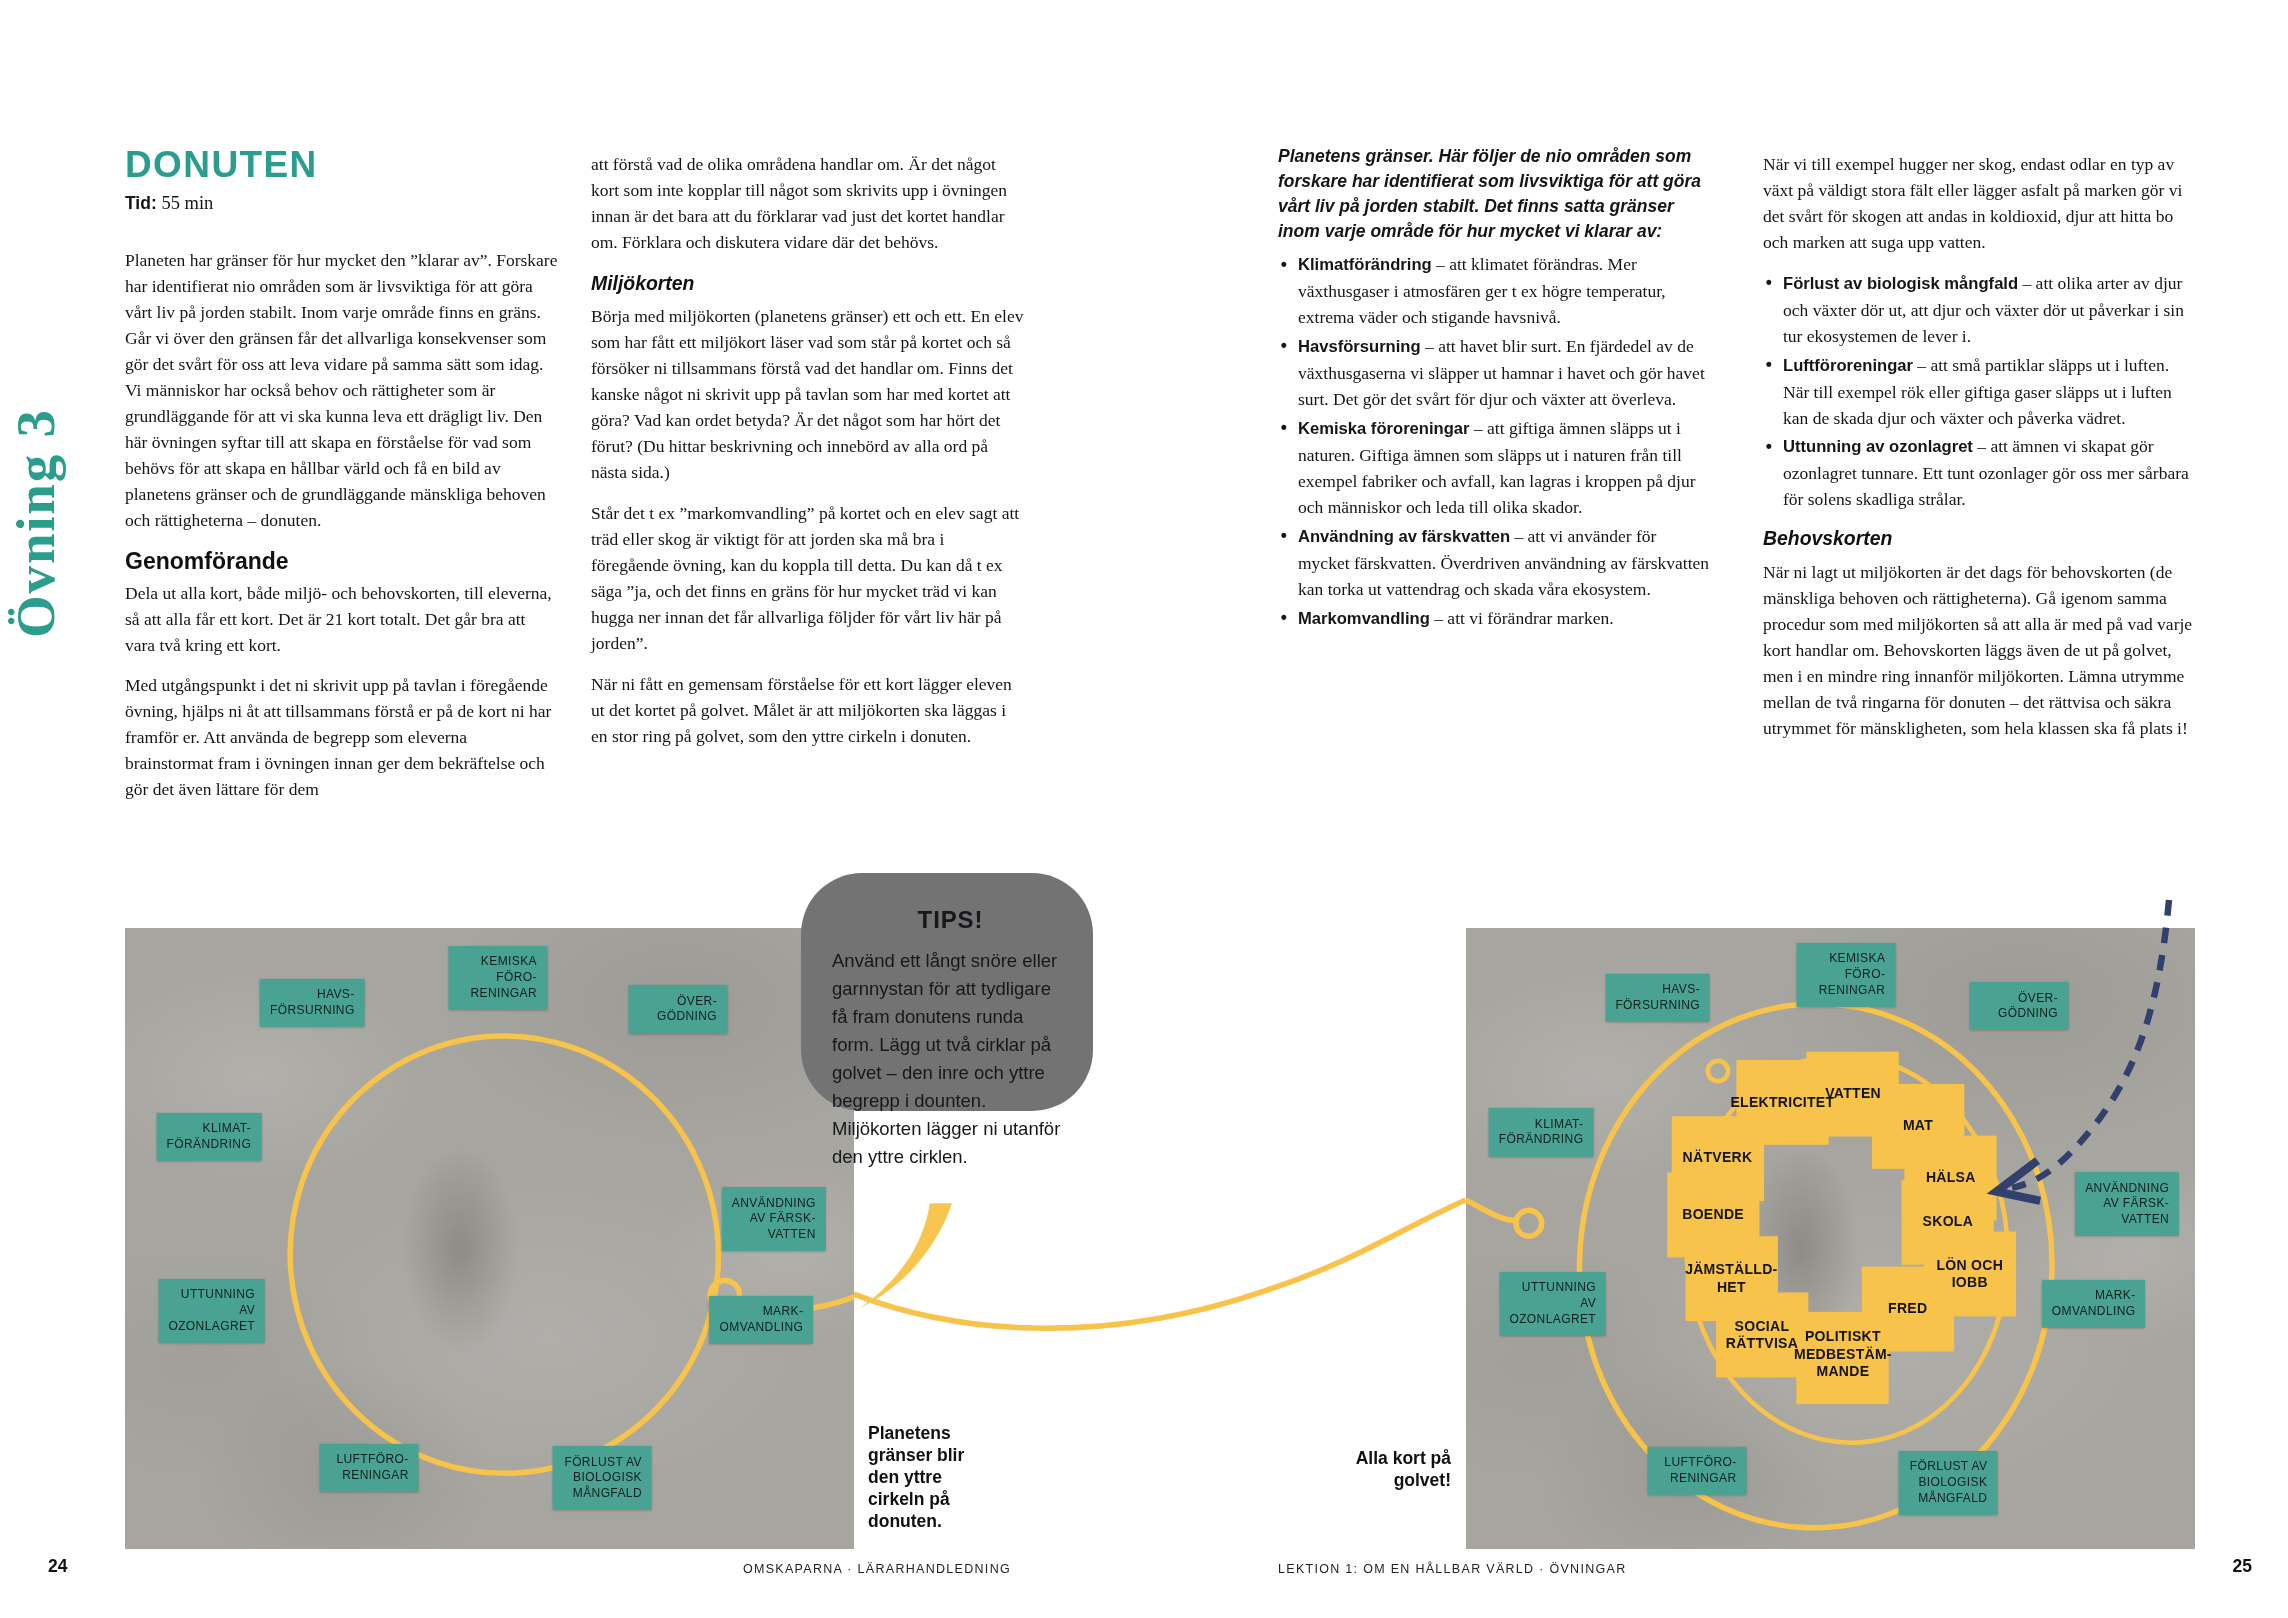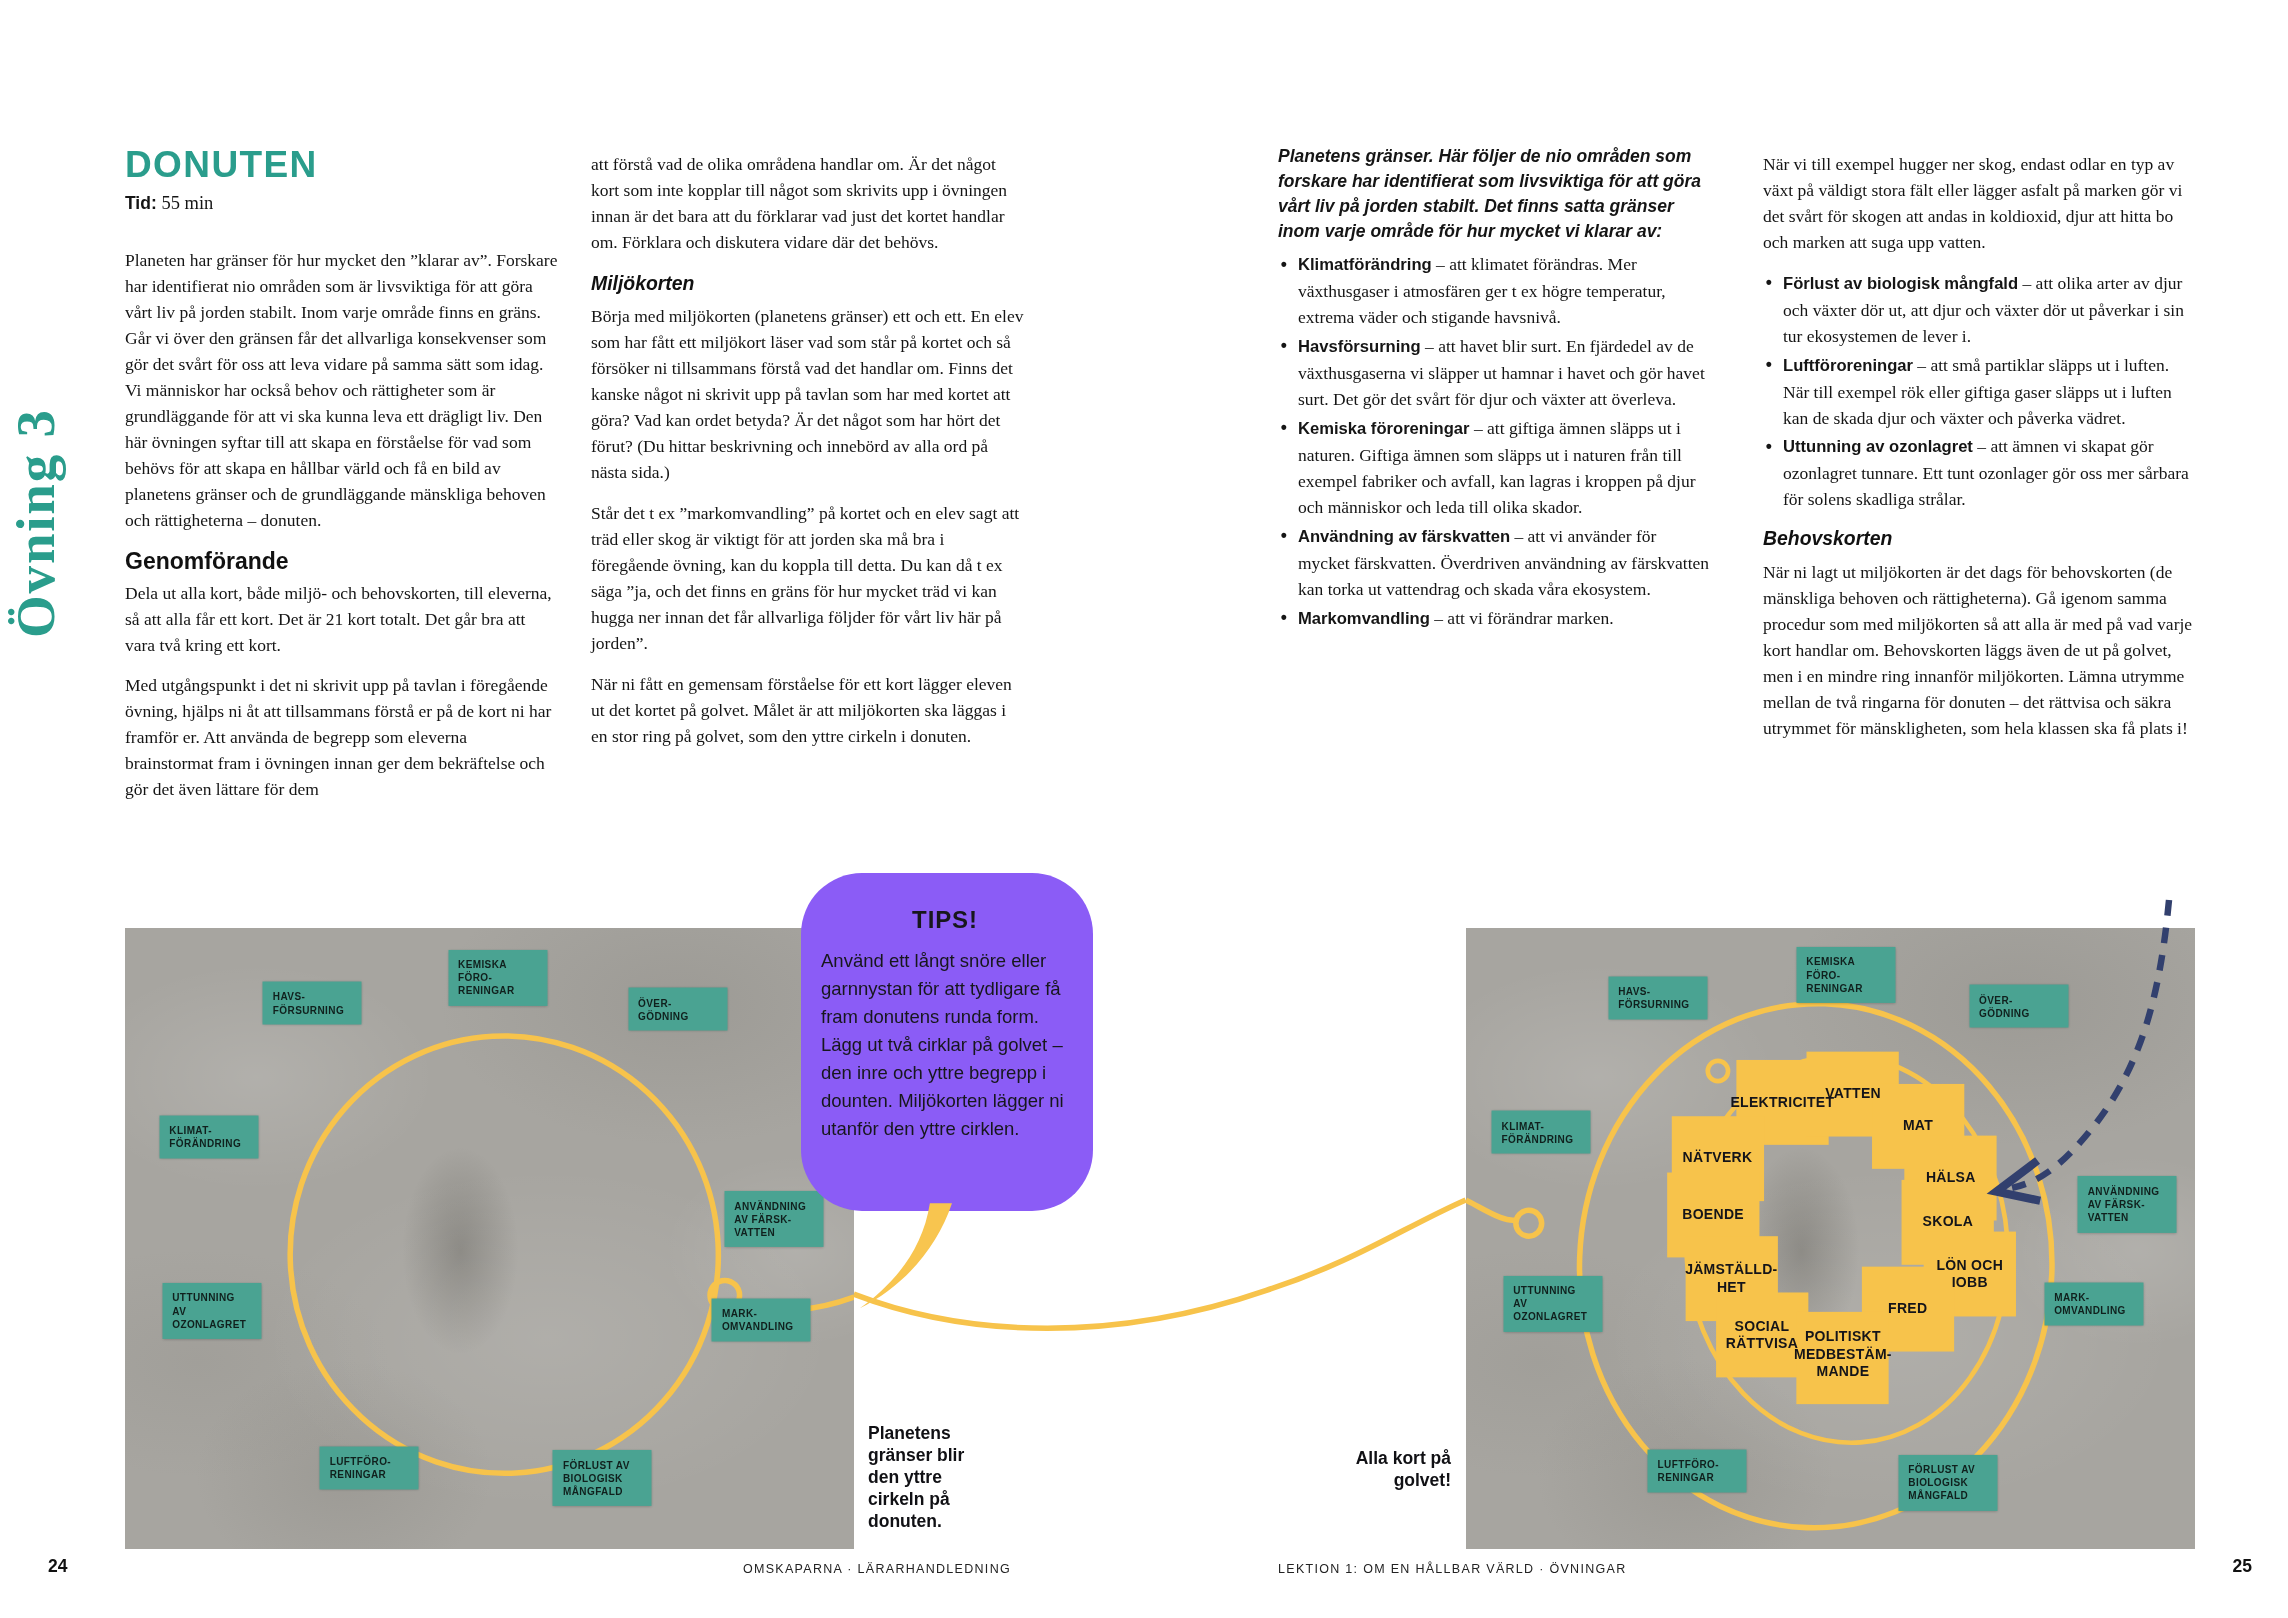--- a/index.html
+++ b/index.html
@@ -42,28 +42,28 @@
       radial-gradient(ellipse 480px 286px at 58% 66%, rgba(255,255,255,.10), transparent 60%),
       radial-gradient(ellipse 83px 148px at 46% 52%, rgba(66,64,58,.30), transparent 70%),
       radial-gradient(ellipse 240px 185px at 30% 88%, rgba(108,106,99,.18), transparent 62%),
       radial-gradient(ellipse 203px 148px at 92% 52%, rgba(255,255,255,.12), transparent 65%),
       radial-gradient(ellipse 314px 185px at 10% 70%, rgba(125,123,116,.14), transparent 62%)}
   .photo--left{left:125px}
   .photo--right{left:1466px}
   .photo > svg{position:absolute;left:0;top:0;width:100%;height:100%}
   .card{position:absolute;transform:translate(-50%,-50%);z-index:3;
     background:#4aa392;color:#10201d;padding:8.3px 10px;min-width:79px;
-    font-weight:bold;font-size:10px;line-height:1.32;text-align:left;
+    font-weight:normal;font-size:12px;line-height:1.32;text-align:right;
     letter-spacing:0.4px;white-space:pre-line;box-shadow:0 0.9px 2.8px rgba(0,0,0,.28)}
   .dlabel{position:absolute;transform:translate(-50%,-50%);z-index:3;
     font-weight:bold;font-size:14px;line-height:1.25;color:#141419;
     text-align:center;white-space:pre-line;letter-spacing:0.3px}
   
-  .tips{position:absolute;left:801px;top:873px;width:292px;height:338px;z-index:5;
-    background:#8b5cf6;border-radius:61px;box-sizing:border-box;padding:33px 24px 0 20px}
+  .tips{position:absolute;left:801px;top:873px;width:292px;height:238px;z-index:5;
+    background:#737373;border-radius:61px;box-sizing:border-box;padding:33px 24px 0 31px}
   .tips h4{margin:0 0 13px;font-size:24px;text-align:center;letter-spacing:0.9px;color:#17171c}
   .tips p{margin:0;font-size:18.5px;line-height:28px;color:#17171c}
   .tips .tail{position:absolute;left:57px;top:330px;width:129px;height:113px;overflow:visible}
   
   .caption{position:absolute;z-index:4;font-weight:bold;font-size:17.5px;line-height:22px;
     white-space:pre-line;color:#101014}
   .caption--left{left:868px;top:1422px}
   .caption--right{left:1270px;top:1447px;width:181px;text-align:right}
   
   .footer-text{position:absolute;top:1562px;font-size:12.5px;letter-spacing:1.3px;color:#222}

